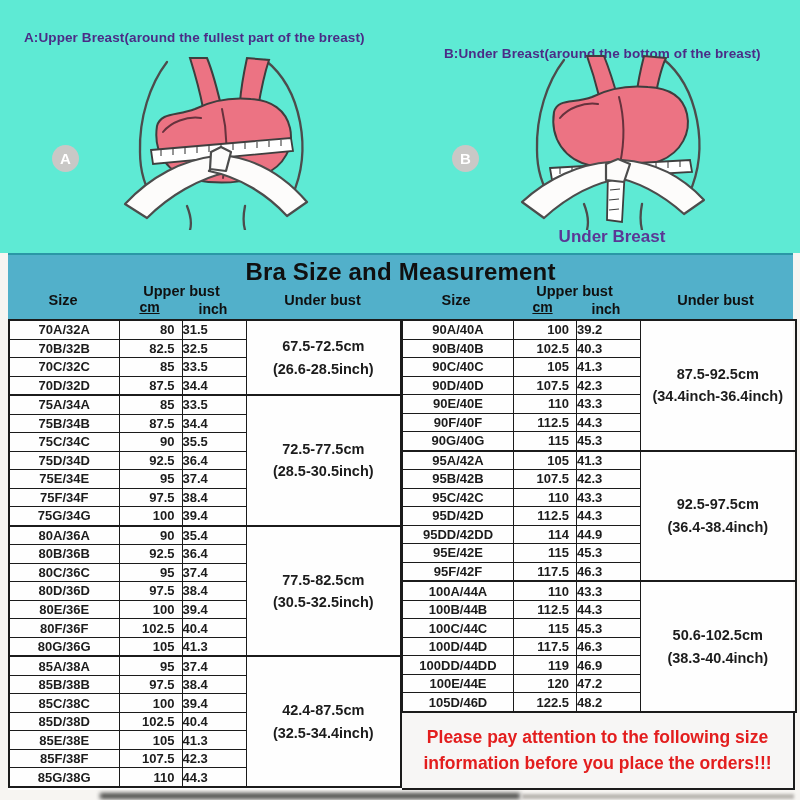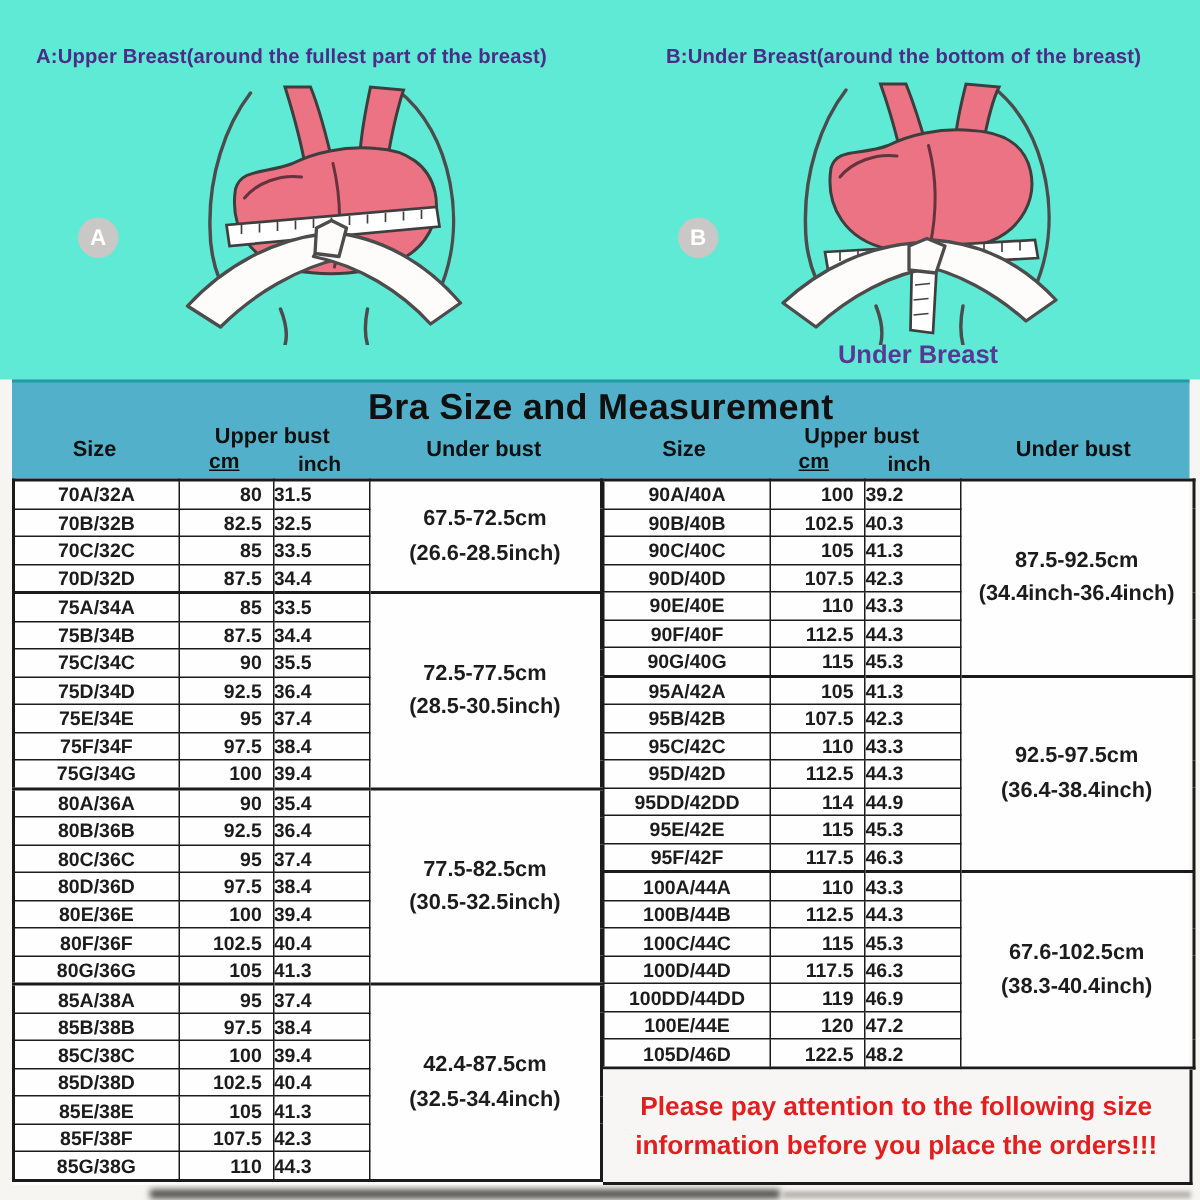--- a/index.html
+++ b/index.html
@@ -3,21 +3,21 @@
 <meta charset="utf-8">
 <style>
   html,body{margin:0;padding:0;}
   body{width:800px;height:800px;background:#ffffff;font-family:"Liberation Sans",sans-serif;overflow:hidden;}
   .page{position:relative;width:800px;height:800px;background:#f7f5f2;}
 
   
   .top-section{position:absolute;left:0;top:0;width:800px;height:253px;background:#5eead4;}
   .caption{position:absolute;top:30px;font-size:13.5px;font-weight:bold;color:var(--purple);letter-spacing:.1px;}
   .caption-a{left:24px;}
-  .caption-b{left:444px;}
+  .caption-b{left:444px;margin-top:16px;}
   .fig{position:absolute;top:52px;width:240px;height:178px;}
   .fig-a{left:95px;}
   .fig-b{left:492px;}
   .badge{position:absolute;top:145px;width:27px;height:27px;border-radius:50%;background:#c9c8c6;
          color:#ffffff;font-size:15px;font-weight:bold;display:flex;align-items:center;justify-content:center;}
   .badge-a{left:52px;}
   .badge-b{left:452px;}
   .fig-label{position:absolute;top:227px;width:240px;text-align:center;font-size:17px;font-weight:bold;color:var(--label-purple);}
   .fig-label-a{left:95px;}
   .fig-label-b{left:492px;}
@@ -393,21 +393,21 @@
             <tr>
               <td class="size-cell">95F/42F</td>
               <td class="cm-cell">117.5</td>
               <td class="inch-cell">46.3</td>
             </tr>
             <tr class="group-start">
               <td class="size-cell">100A/44A</td>
               <td class="cm-cell">110</td>
               <td class="inch-cell">43.3</td>
               <td rowspan="7" class="under-cell">
-                <div>67.6-102.5cm</div>
+                <div>50.6-102.5cm</div>
                 <div>(38.3-40.4inch)</div>
               </td>
             </tr>
             <tr>
               <td class="size-cell">100B/44B</td>
               <td class="cm-cell">112.5</td>
               <td class="inch-cell">44.3</td>
             </tr>
             <tr>
               <td class="size-cell">100C/44C</td>

